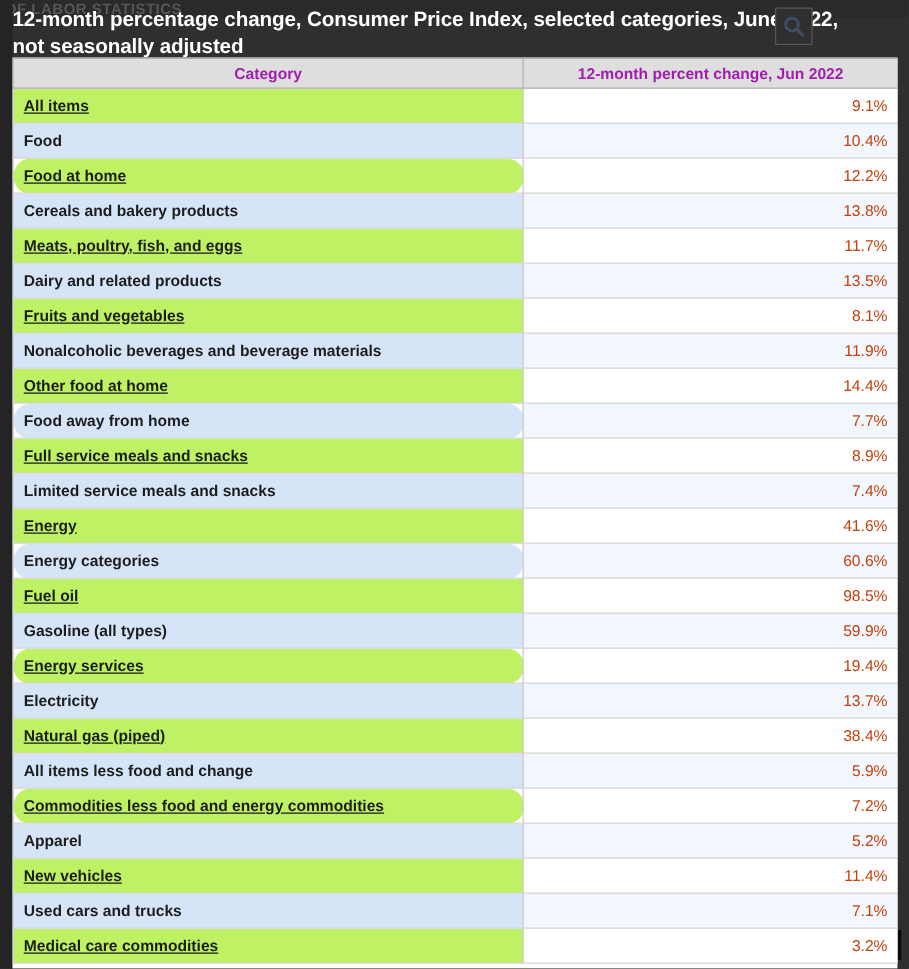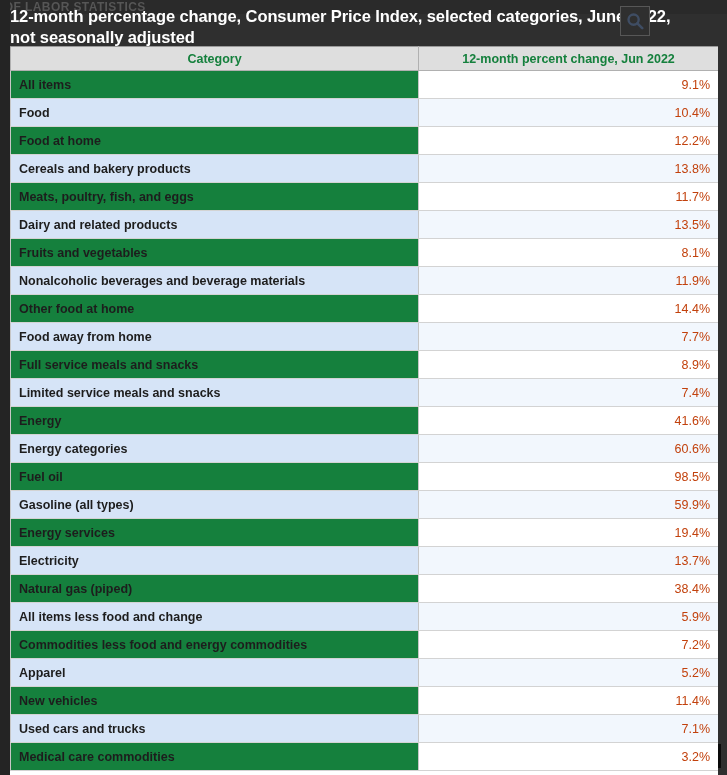--- a/index.html
+++ b/index.html
@@ -132,21 +132,21 @@
 
   table.cpi th {
     background: #dedede;
     border: 1px solid #b0b0b0;
     border-top: 1px solid #9a9a9a;
     font-size: 12.5px;
     font-weight: bold;
     text-align: center;
     height: 24px;
     padding: 2px 6px;
-    color: #15803d;
+    color: #a21caf;
   }
 
   table.cpi td {
     border-left: 1px solid #c6c6c6;
     border-right: 1px solid #c6c6c6;
     border-bottom: 1px solid #d3d3d3;
     height: 28px;
     padding: 0 8px;
     white-space: nowrap;
     overflow: hidden;
@@ -158,28 +158,28 @@
     text-align: left;
   }
   td.val {
     text-align: right;
     color: #c2410c;
     font-weight: normal;
     padding-right: 10px;
   }
 
   
-  tr.odd  td.cat { background: #15803d; }
+  tr.odd  td.cat { background: #bef264; text-decoration: underline; }
   tr.odd  td.val { background: #ffffff; }
   tr.even td.cat { background: #d6e4f7; }
   tr.even td.val { background: #f2f7fd; padding-left: 24px; }
 
   
   .lvl0 { padding-left: 8px; }
-  .lvl1 { padding-left: 22px; }
+  .lvl1 { padding-left: 22px; border-radius: 13px; }
   .lvl2 { padding-left: 38px; }
 
   
   .edge-shadow-left {
     position: absolute;
     left: 0; top: 0; width: 10px; height: 775px;
     background: #242424;
   }
 </style>
 </head>

